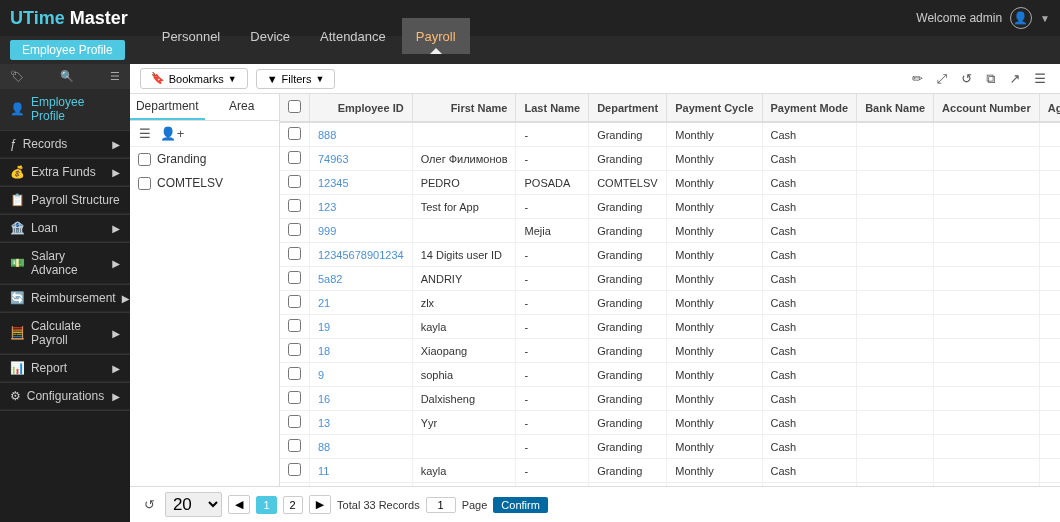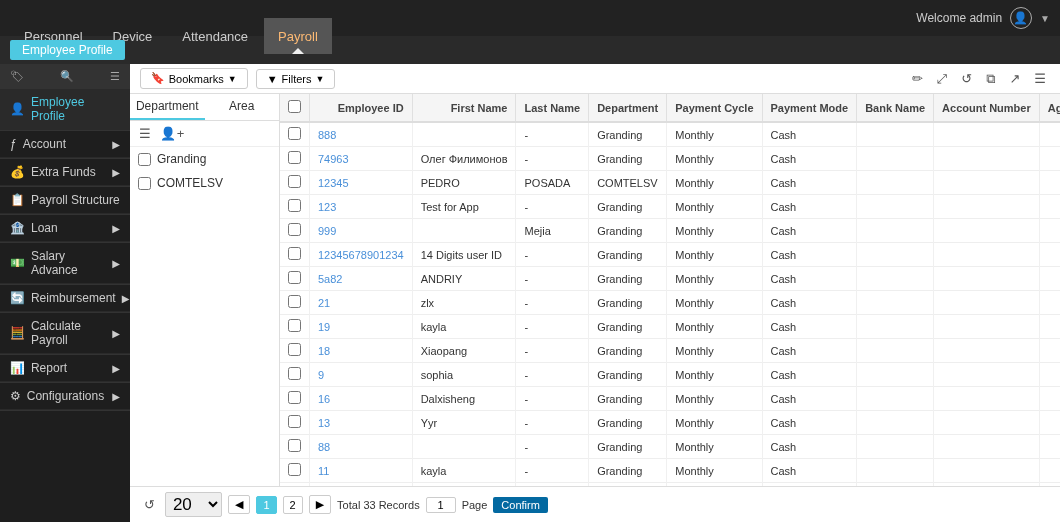--- a/index.html
+++ b/index.html
@@ -303,20 +303,23 @@
       border-radius: 2px;
       padding: 2px 8px;
       cursor: pointer;
       font-size: 11px;
     }
   </style>
 </head>
 <body>
 
 <div class="top-nav">
+  <div class="logo">
+    <span>UTime</span><span> Master</span>
+  </div>
   <div class="nav-items">
     <div class="nav-item">Personnel</div>
     <div class="nav-item">Device</div>
     <div class="nav-item">Attendance</div>
     <div class="nav-item active">Payroll</div>
   </div>
   <div class="nav-right">
     <span>Welcome admin</span>
     <div class="user-icon">👤</div>
     <span style="color:#aaa;font-size:10px;">▼</span>
@@ -337,21 +340,21 @@
     </div>
     <div class="sidebar-section">
       <div class="sidebar-item active">
         <span>👤</span>
         <span>Employee Profile</span>
       </div>
     </div>
     <div class="sidebar-section">
       <div class="sidebar-item">
         <span>ƒ</span>
-        <span>Account</span>
+        <span>Records</span>
         <span class="arrow">▶</span>
       </div>
     </div>
     <div class="sidebar-section">
       <div class="sidebar-item">
         <span>💰</span>
         <span>Extra Funds</span>
         <span class="arrow">▶</span>
       </div>
     </div>

